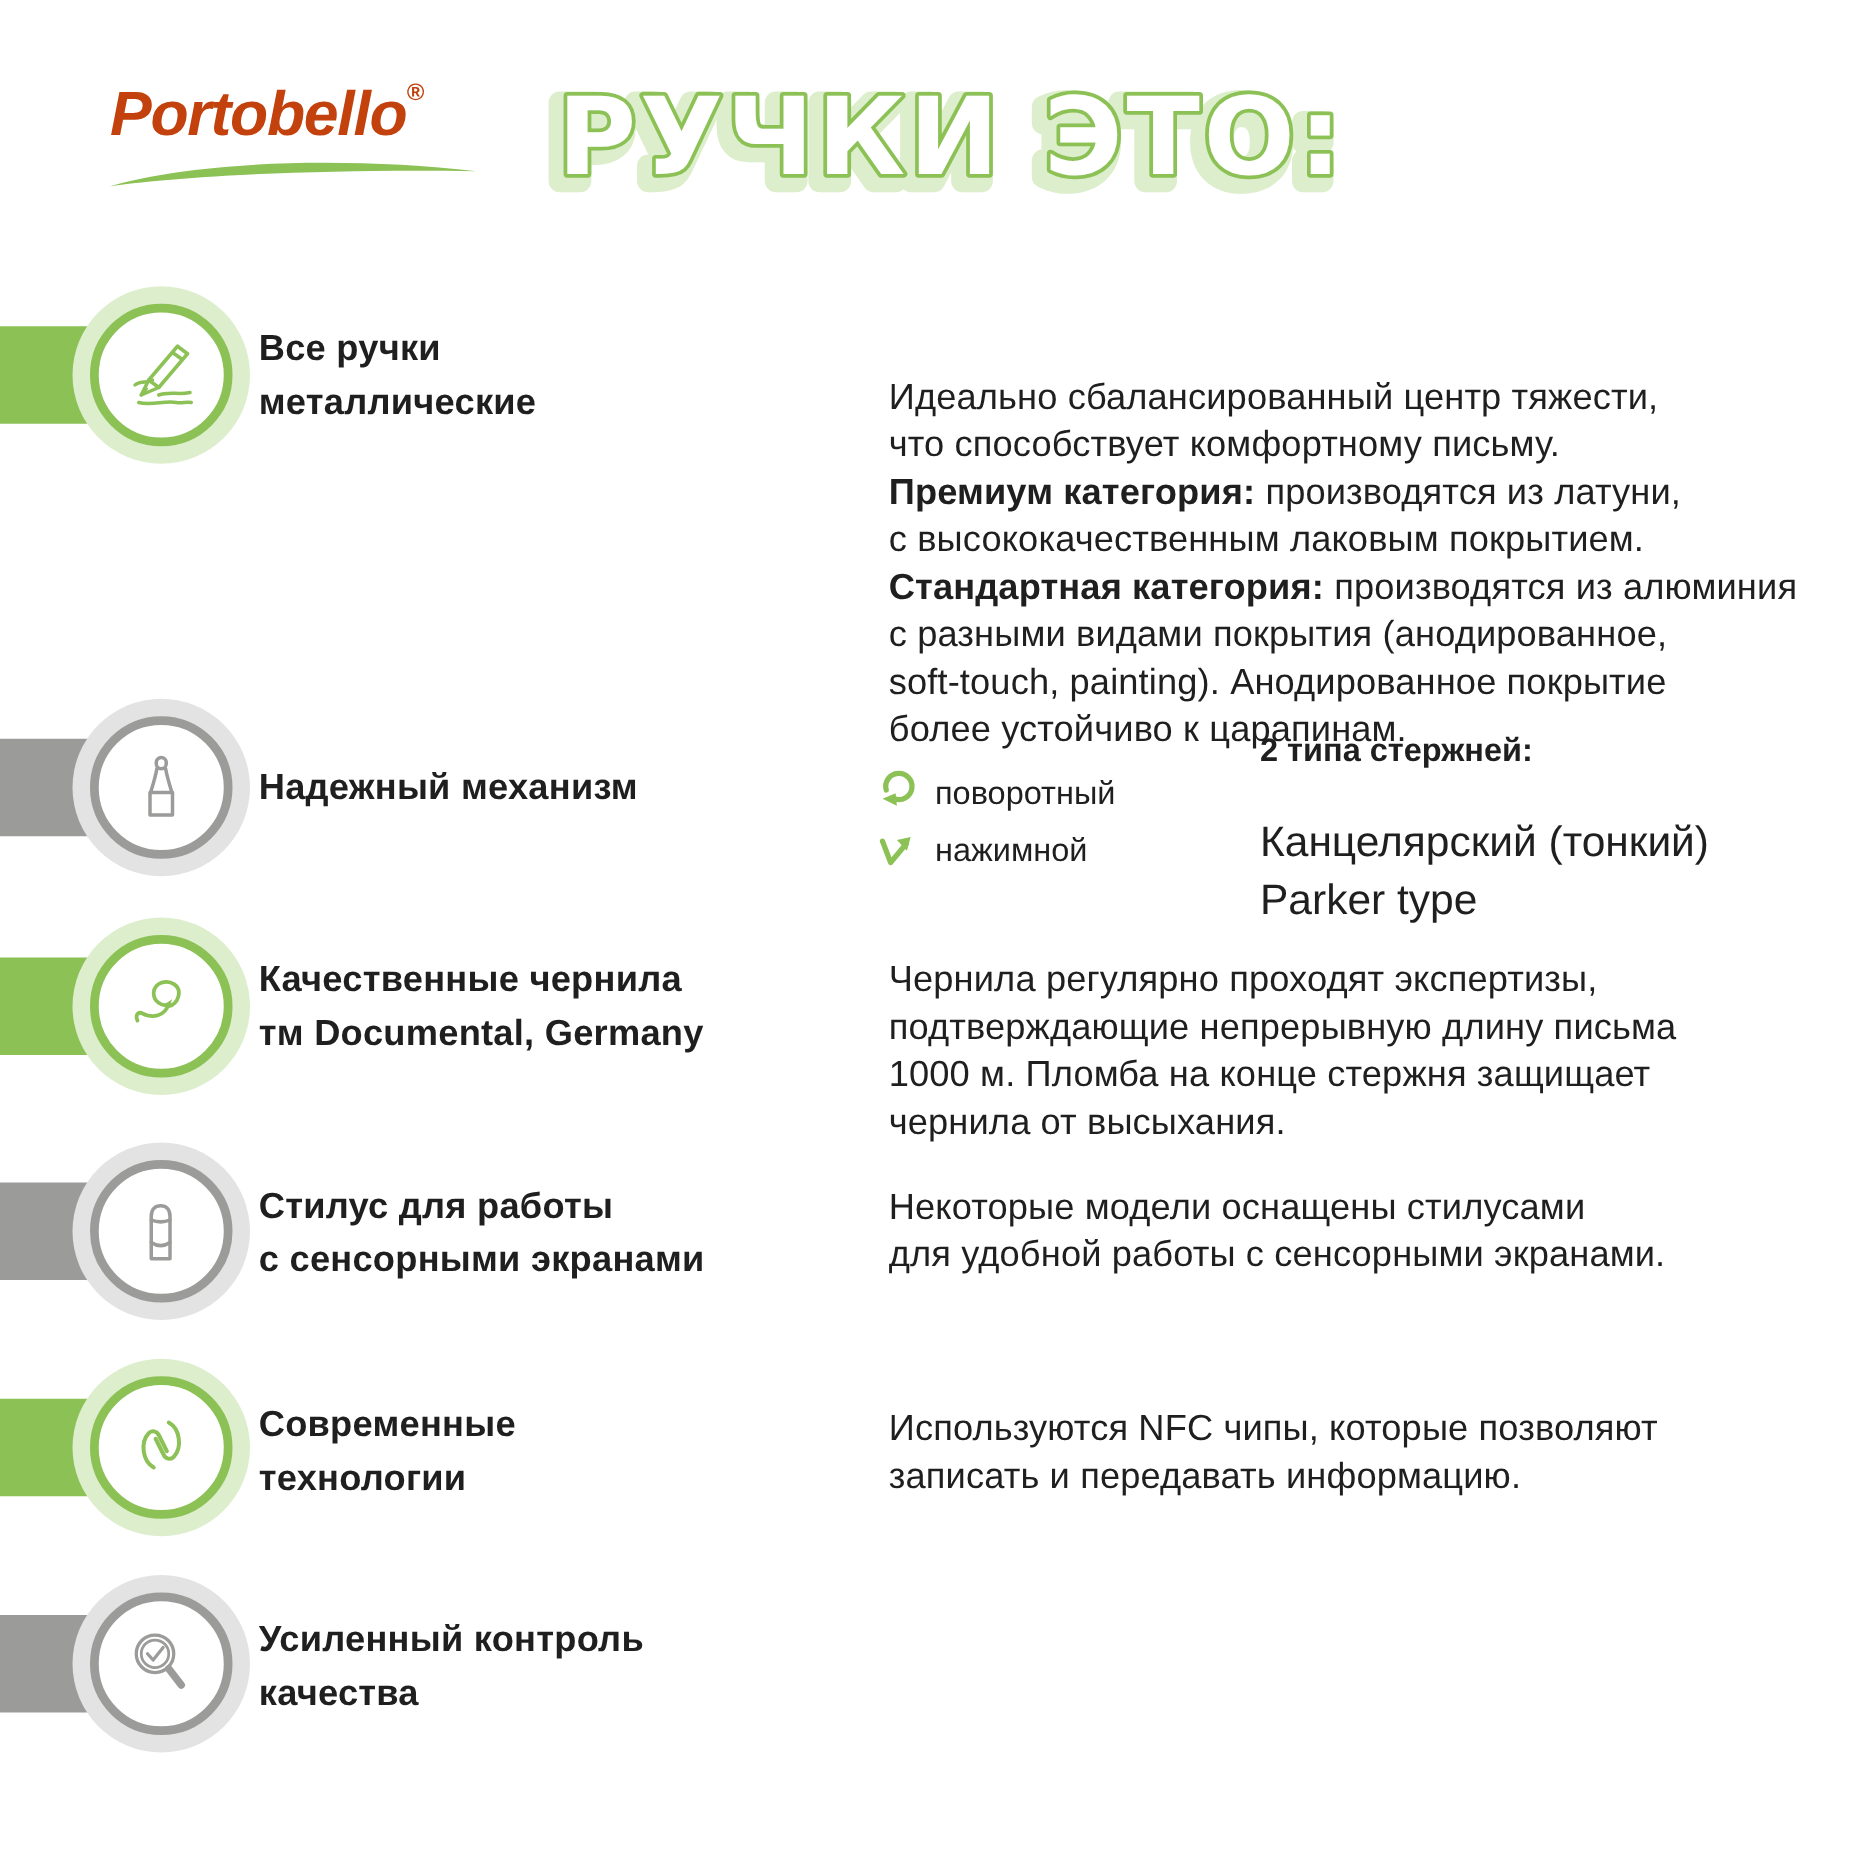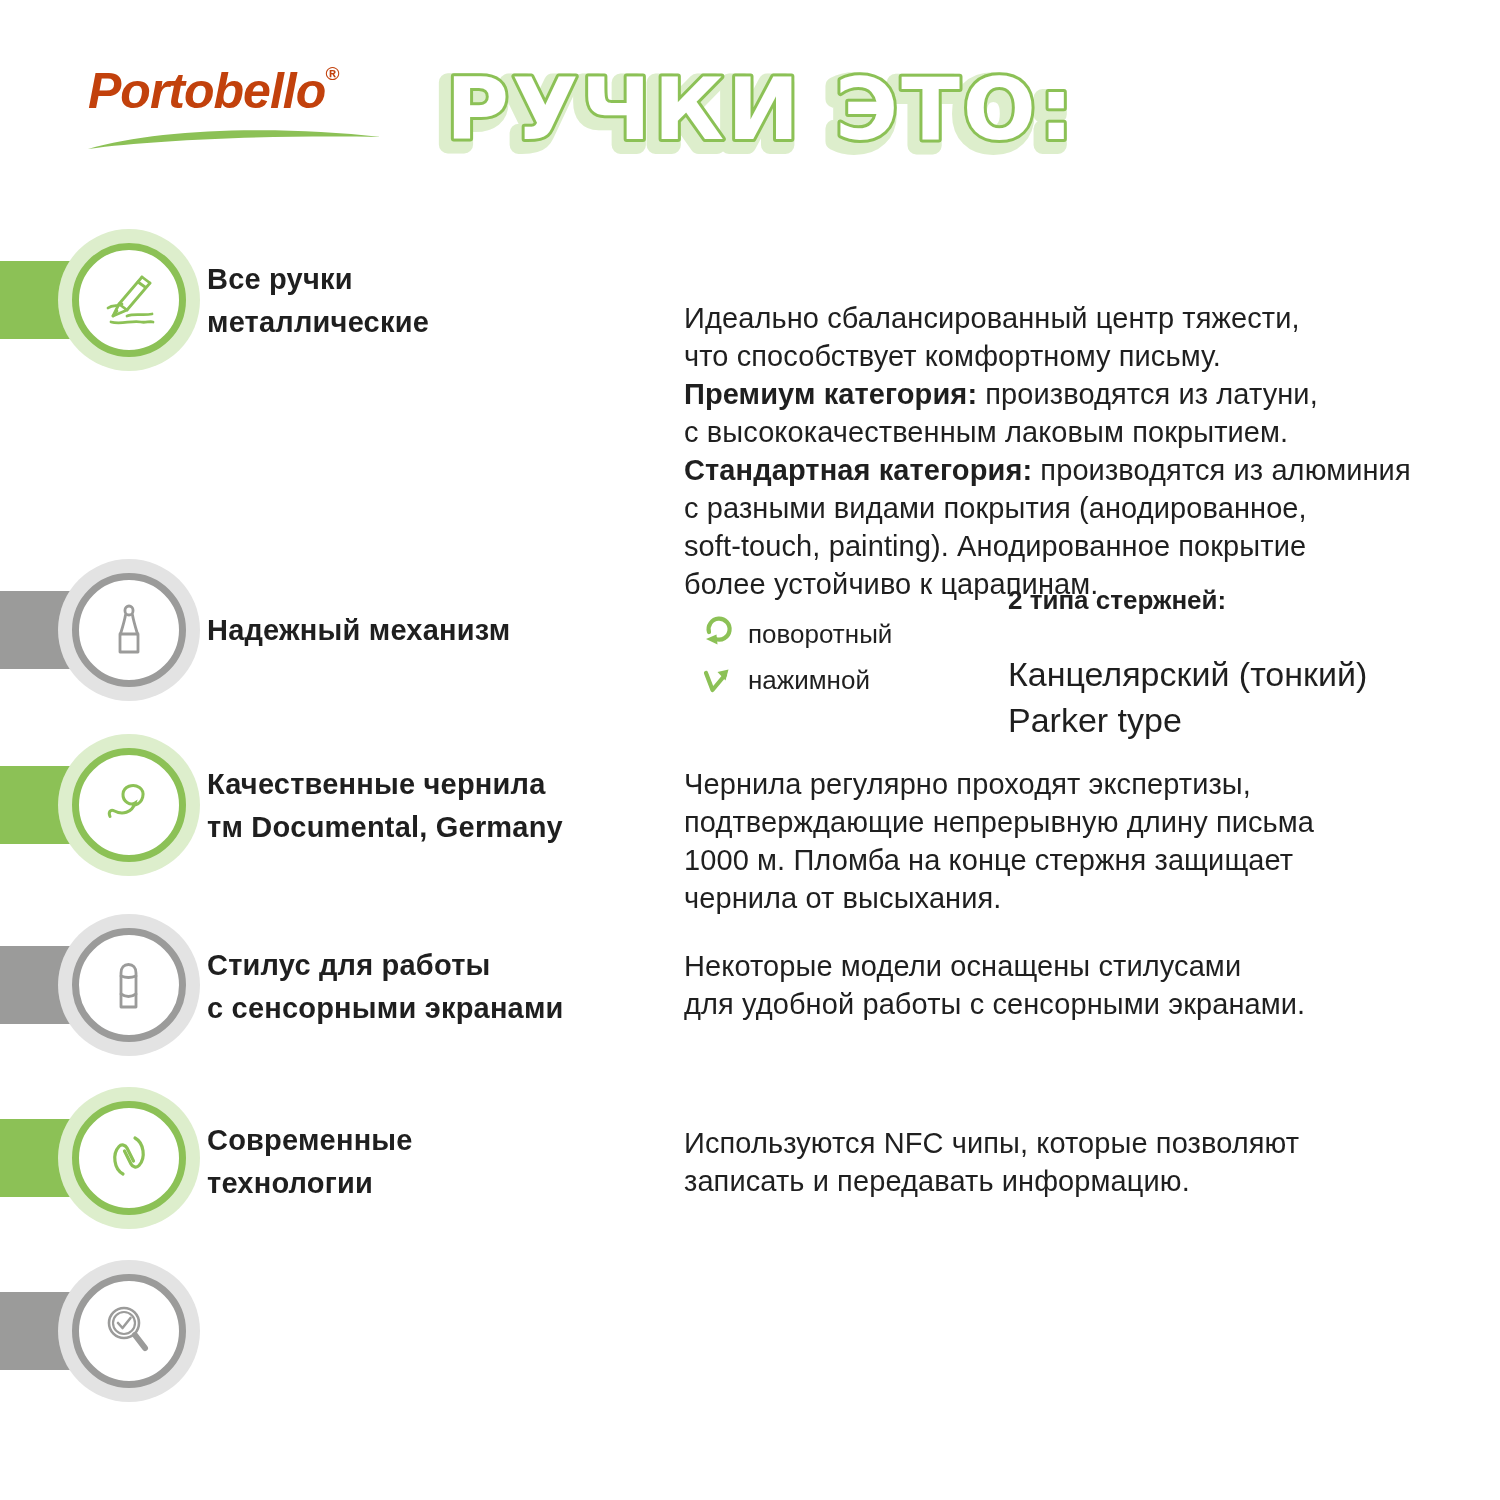--- a/index.html
+++ b/index.html
@@ -28,21 +28,21 @@
   .halo.gray{background:#e3e3e3;}
   .ring{position:absolute;left:14px;top:14px;width:100px;height:100px;border-radius:50%;
         background:#ffffff;box-sizing:content-box;}
   .ring.green{border:7px solid #8cc156;}
   .ring.gray{border:7px solid #9b9b9a;}
   .badge svg{position:absolute;left:41px;top:41px;}
 
   
   .row-title{left:207px;width:500px;font-size:29px;font-weight:700;line-height:43px;
              white-space:pre-line;letter-spacing:.2px;z-index:3;}
-  .body-text{left:684px;width:785px;font-size:29px;line-height:38px;white-space:pre-line;
+  .body-text{left:711px;width:785px;font-size:29px;line-height:38px;white-space:pre-line;
              letter-spacing:.1px;z-index:3;}
   .body-text b{font-weight:700;}
 
   
   .mech-icon{width:40px;height:44px;z-index:3;}
   .mech-label{font-size:26px;line-height:34px;white-space:nowrap;z-index:3;}
   .refills-title{left:1008px;top:585px;font-size:26px;font-weight:700;white-space:nowrap;z-index:3;}
   .refills{left:1008px;top:651px;font-size:34px;line-height:46px;white-space:pre-line;z-index:3;}
 </style>
 </head>
@@ -146,20 +146,22 @@
 
   <div class="abs row-title" style="top:258px">Все ручки
 металлические</div>
   <div class="abs row-title" style="top:609px">Надежный механизм</div>
   <div class="abs row-title" style="top:763px">Качественные чернила
 тм Documental, Germany</div>
   <div class="abs row-title" style="top:944px">Стилус для работы
 с сенсорными экранами</div>
   <div class="abs row-title" style="top:1119px">Современные
 технологии</div>
+  <div class="abs row-title" style="top:1291px">Усиленный контроль
+качества</div>
 
   <div class="abs body-text" style="top:261px">
     <span>Идеально сбалансированный центр тяжести,
 что способствует комфортному письму.
 </span><b>Премиум категория:</b><span> производятся из латуни,
 с высококачественным лаковым покрытием.
 </span><b>Стандартная категория:</b><span> производятся из алюминия
 с разными видами покрытия (анодированное,
 soft-touch, painting). Анодированное покрытие
 более устойчиво к царапинам.</span>

